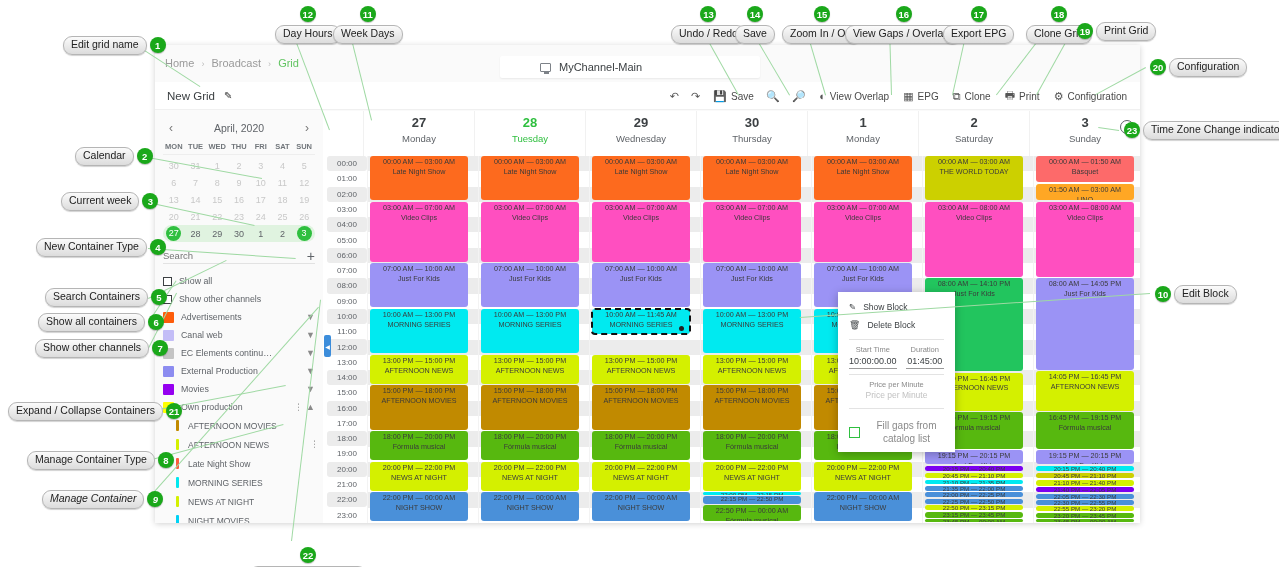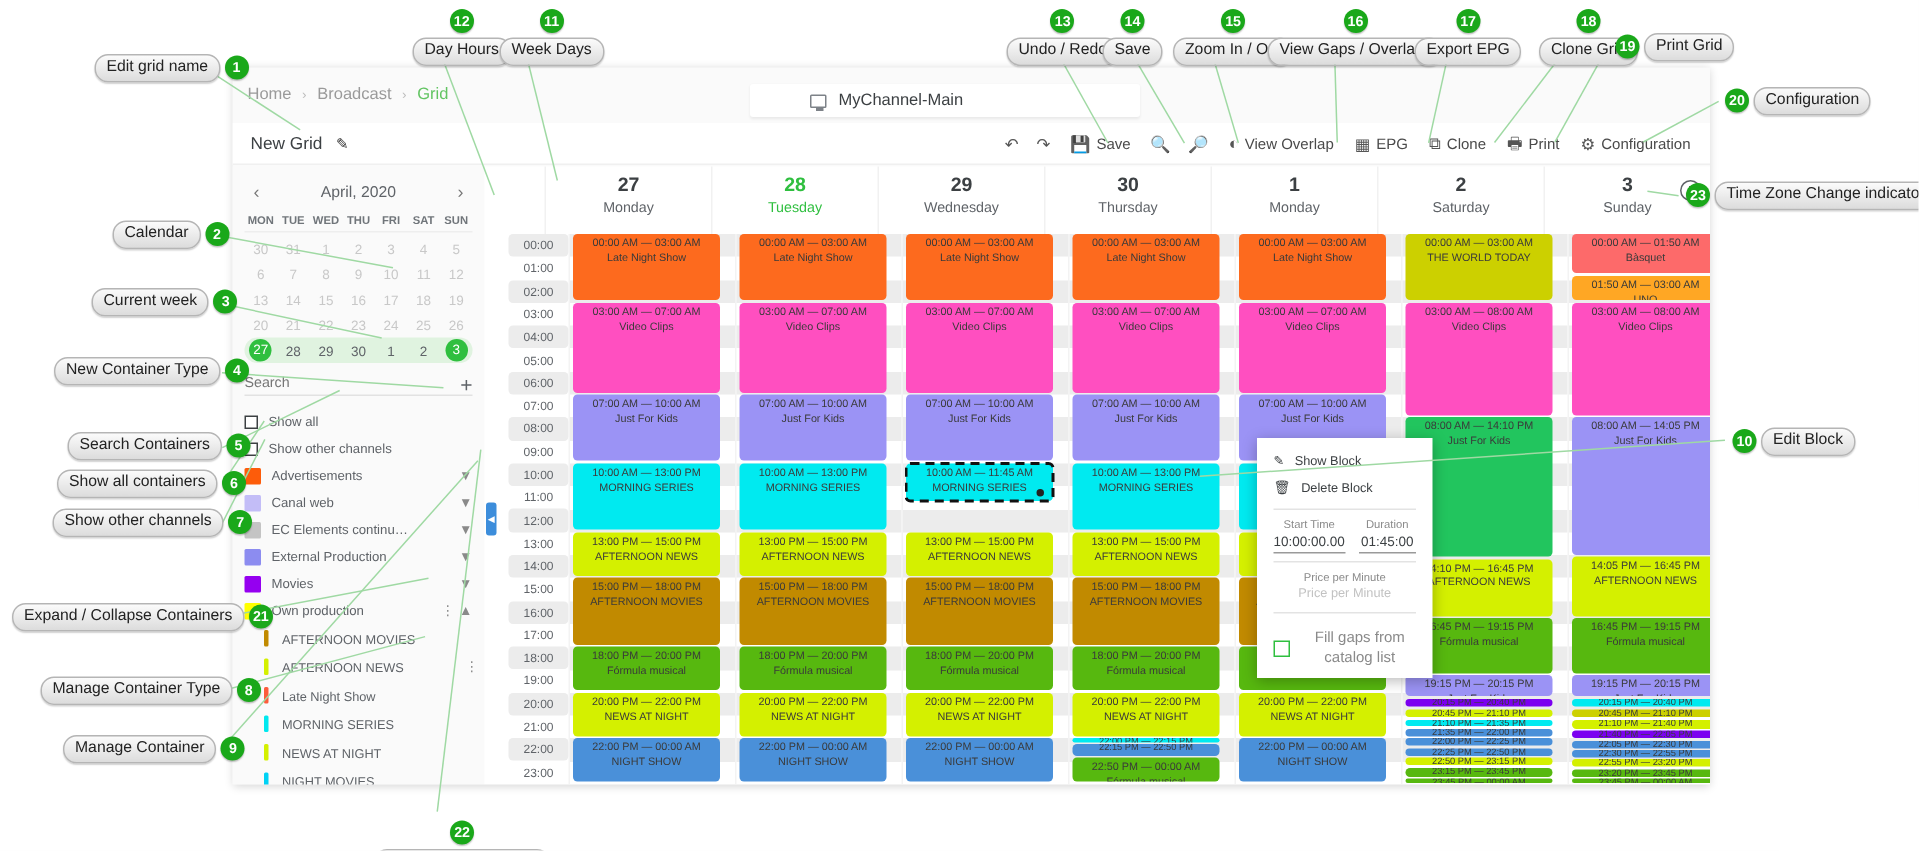--- a/index.html
+++ b/index.html
@@ -124,21 +124,21 @@
   .dayhdr .spacer { width: 40px; flex: none; }
   .dayhdr .d { flex: 1; text-align: center; padding-top: 4px; border-left: 1px solid #f1f1f1; }
   .dayhdr .dn { font-size: 13px; font-weight: bold; color: #3c4043; }
   .dayhdr .dl { font-size: 9.5px; color: #5f6368; margin-top: 3px; }
   .dayhdr .d.today .dn, .dayhdr .d.today .dl { color: #2fbf3f; }
   .tzclock { position: absolute; right: 6px; top: 9px; width: 14px; height: 14px;
              border: 1.3px solid #5f6368; border-radius: 50%; }
   .tzclock:before { content:""; position:absolute; left:5px; top:2.5px; width:1.2px; height:4px; background:#5f6368; }
   .tzclock:after { content:""; position:absolute; left:5.5px; top:6px; width:3.5px; height:1.2px; background:#5f6368; }
 
-  .gridbody { position: absolute; left: 16px; top: 45px; width: 817px; height: 367px; }
+  .gridbody { position: absolute; left: 4px; top: 45px; width: 817px; height: 367px; }
   .hours { position: absolute; left: 0; top: 0; width: 40px; height: 367px; }
   .hr { height: 15.29px; font-size: 8px; color: #5f6368; display: flex; align-items: center;
         justify-content: center; }
   .hr.alt { background: #ececec; border-radius: 3px; }
   .cols { position: absolute; left: 40px; top: 0; right: 0; height: 367px; display: flex; }
   .col { flex: 1; position: relative; border-left: 1px solid #f3f3f3; }
   .colbg { position: absolute; inset: 0; }
   .stripe { position: absolute; left: 0; right: 0; height: 15.29px; background: #ececec; }
   .blk {
     position: absolute; left: 2px; right: 10px; border-radius: 3px; overflow: hidden;
@@ -713,21 +713,21 @@
         <span class="num">7</span>
       </div>
       <div class="callout" style="left: 8px; top: 402px;">
         <span class="pill">Expand / Collapse Containers</span>
         <span class="num">21</span>
       </div>
       <div class="callout" style="left: 27px; top: 451px;">
         <span class="pill">Manage Container Type</span>
         <span class="num">8</span>
       </div>
-      <div class="callout" style="left: 42px; top: 490px;">
+      <div class="callout" style="left: 42px; top: 490px; font-style: italic;">
         <span class="pill">Manage Container</span>
         <span class="num">9</span>
       </div>
       <div class="callout" style="left: 249px; top: 547px; flex-direction: column-reverse; align-items: center;">
         <span class="pill">Show / Hide left panel</span>
         <span class="num">22</span>
       </div>
       <div class="callout" style="left: 275px; top: 6px; flex-direction: column-reverse; align-items: center;">
         <span class="pill">Day Hours</span>
         <span class="num">12</span>

